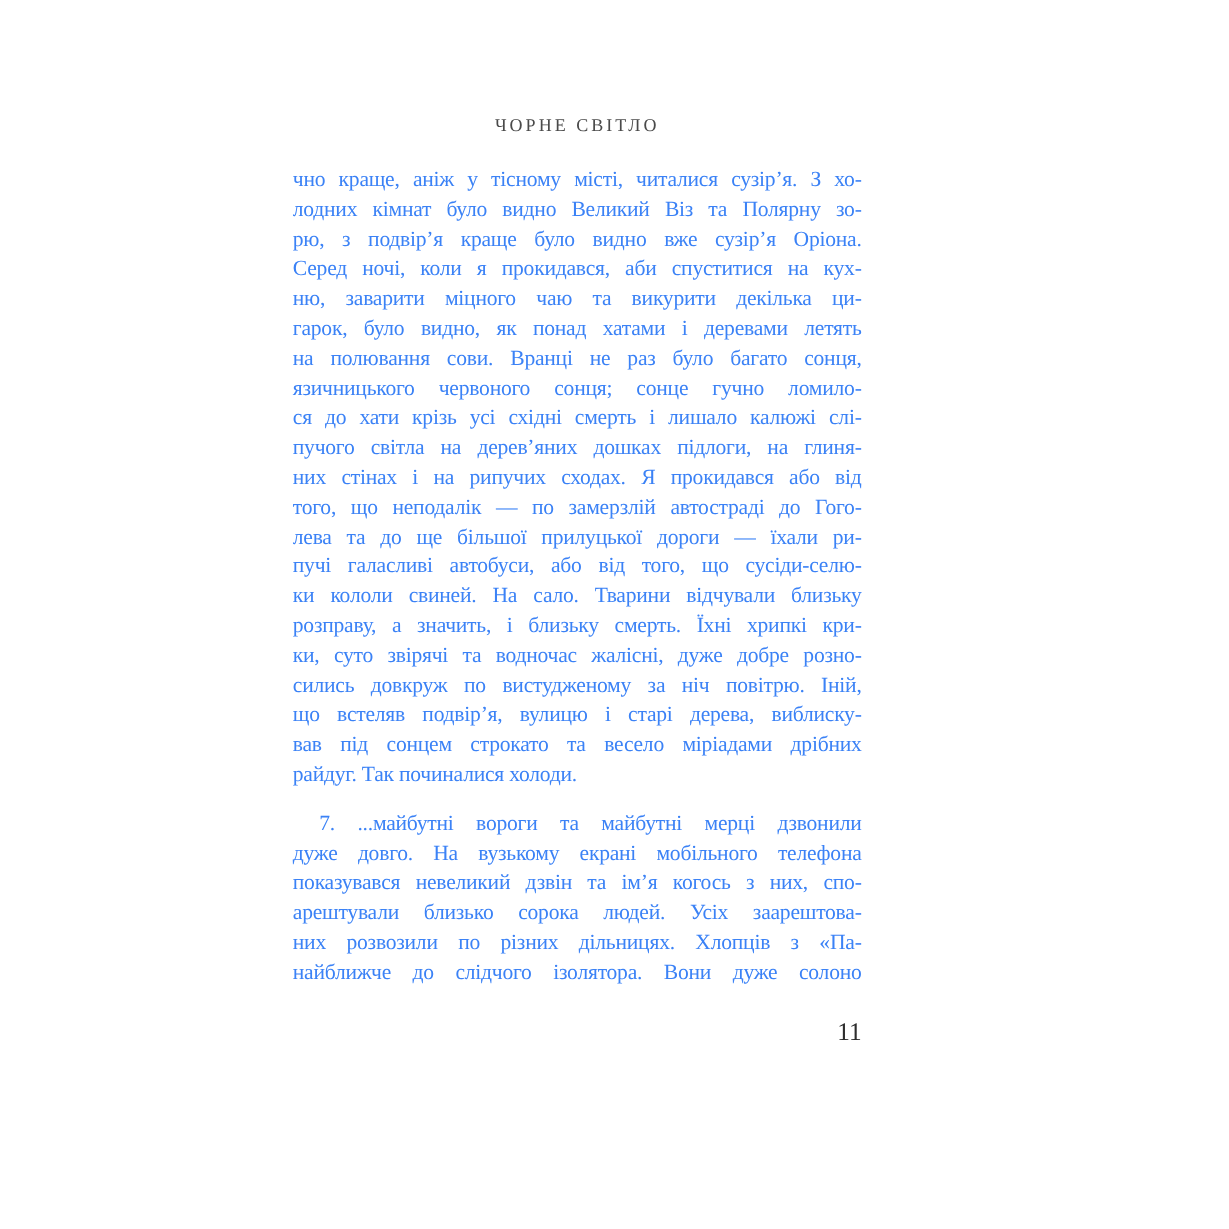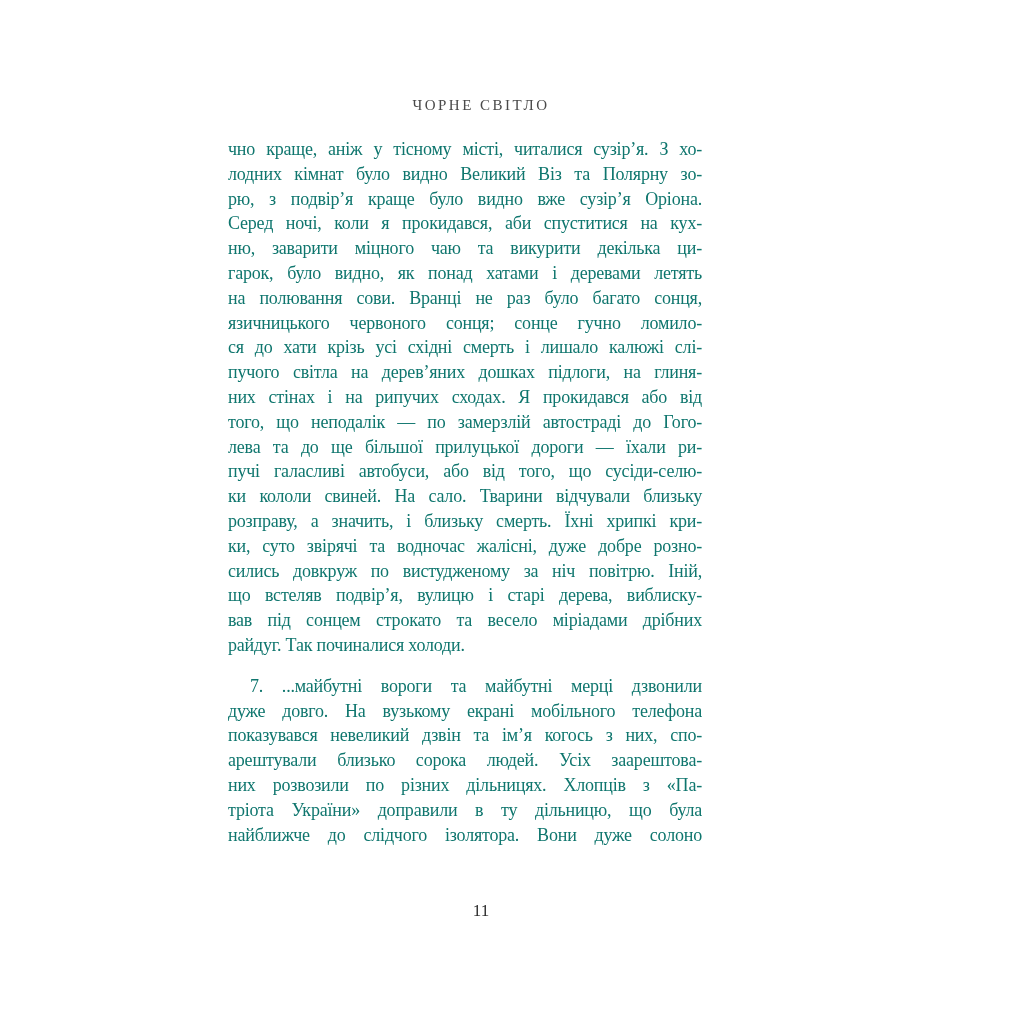--- a/index.html
+++ b/index.html
@@ -22,46 +22,46 @@
     width: 474px;
     text-align: center;
     font-size: 15px;
     line-height: 18px;
     letter-spacing: 2.5px;
     color: #4a4a4a;
   }
   .text-block {
     position: absolute;
     top: 137px;
-    left: 228px;
+    left: 244px;
     width: 474px;
-    color: #0f766e;
+    color: #3b82f6;
   }
   .line {
     font-size: 18px;
     line-height: 24.8px;
     letter-spacing: -0.2px;
     text-align: justify;
     text-align-last: justify;
     white-space: normal;
   }
   .line.endpara {
     text-align-last: left;
   }
   .line.indent {
     text-indent: 22px;
     margin-top: 16px;
   }
   .folio {
     position: absolute;
-    top: 901px;
+    top: 850px;
     left: 244px;
     width: 474px;
-    text-align: center;
-    font-size: 17px;
+    text-align: right;
+    font-size: 21px;
     line-height: 20px;
     color: #2d2d2d;
   }
 </style>
 </head>
 <body>
 
 <div class="page">
 
   <div class="running-header">ЧОРНЕ СВІТЛО</div>
@@ -86,19 +86,18 @@
     <div class="line">ки, суто звірячі та водночас жалісні, дуже добре розно-</div>
     <div class="line">сились довкруж по вистудженому за ніч повітрю. Іній,</div>
     <div class="line">що встеляв подвір’я, вулицю і старі дерева, виблиску-</div>
     <div class="line">вав під сонцем строкато та весело міріадами дрібних</div>
     <div class="line endpara">райдуг. Так починалися холоди.</div>
     <div class="line indent">7. ...майбутні вороги та майбутні мерці дзвонили</div>
     <div class="line">дуже довго. На вузькому екрані мобільного телефона</div>
     <div class="line">показувався невеликий дзвін та ім’я когось з них, спо-</div>
     <div class="line">арештували близько сорока людей. Усіх заарештова-</div>
     <div class="line">них розвозили по різних дільницях. Хлопців з «Па-</div>
-    <div class="line">тріота України» доправили в ту дільницю, що була</div>
     <div class="line">найближче до слідчого ізолятора. Вони дуже солоно</div>
   </div>
 
   <div class="folio">11</div>
 
 </div>
 
 </body></html>

